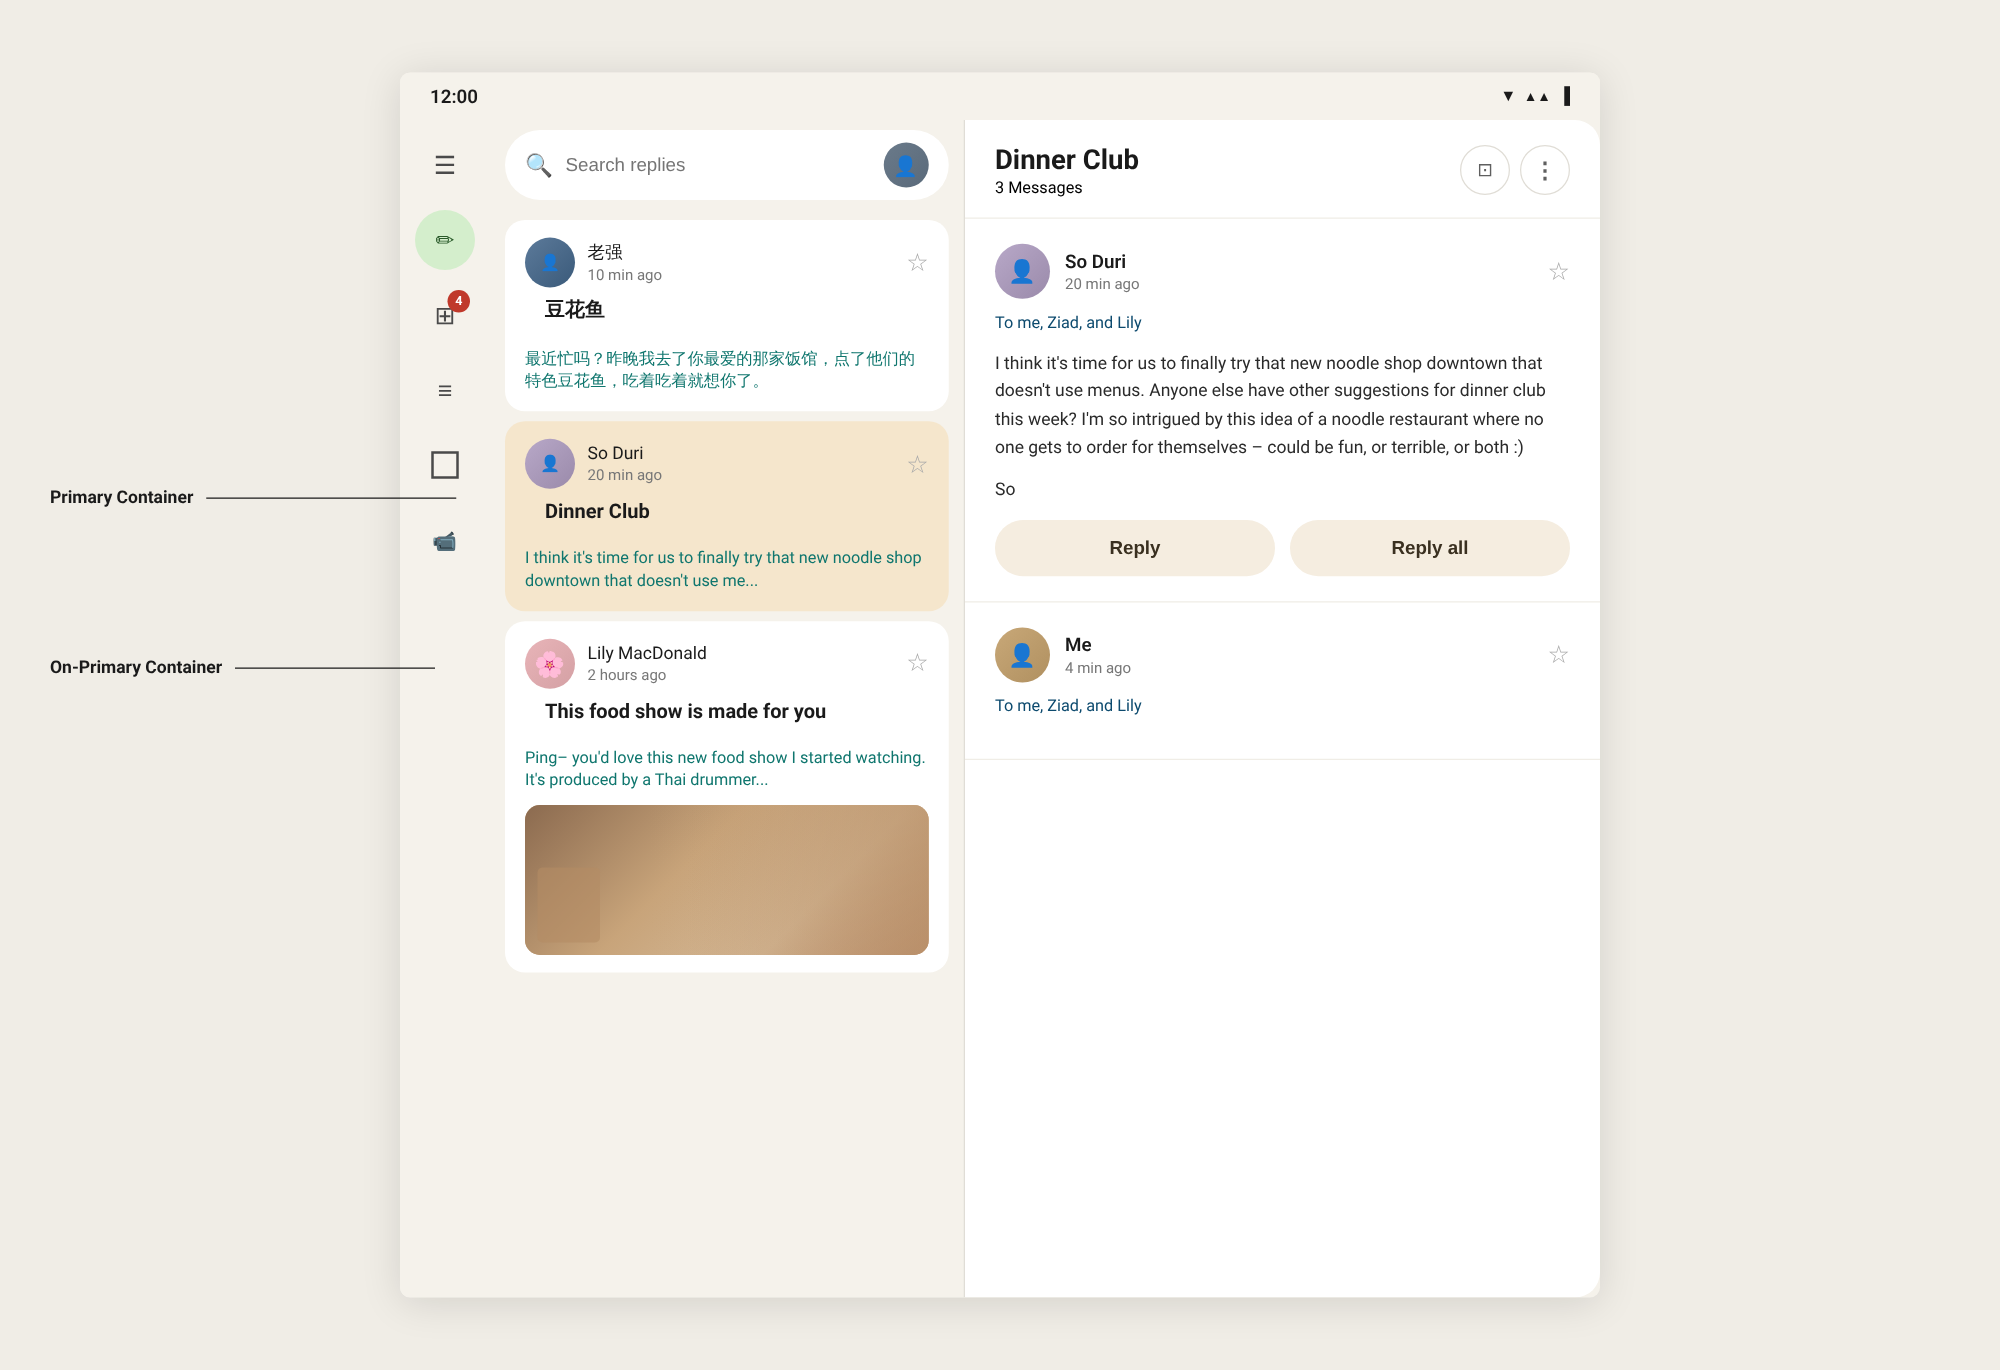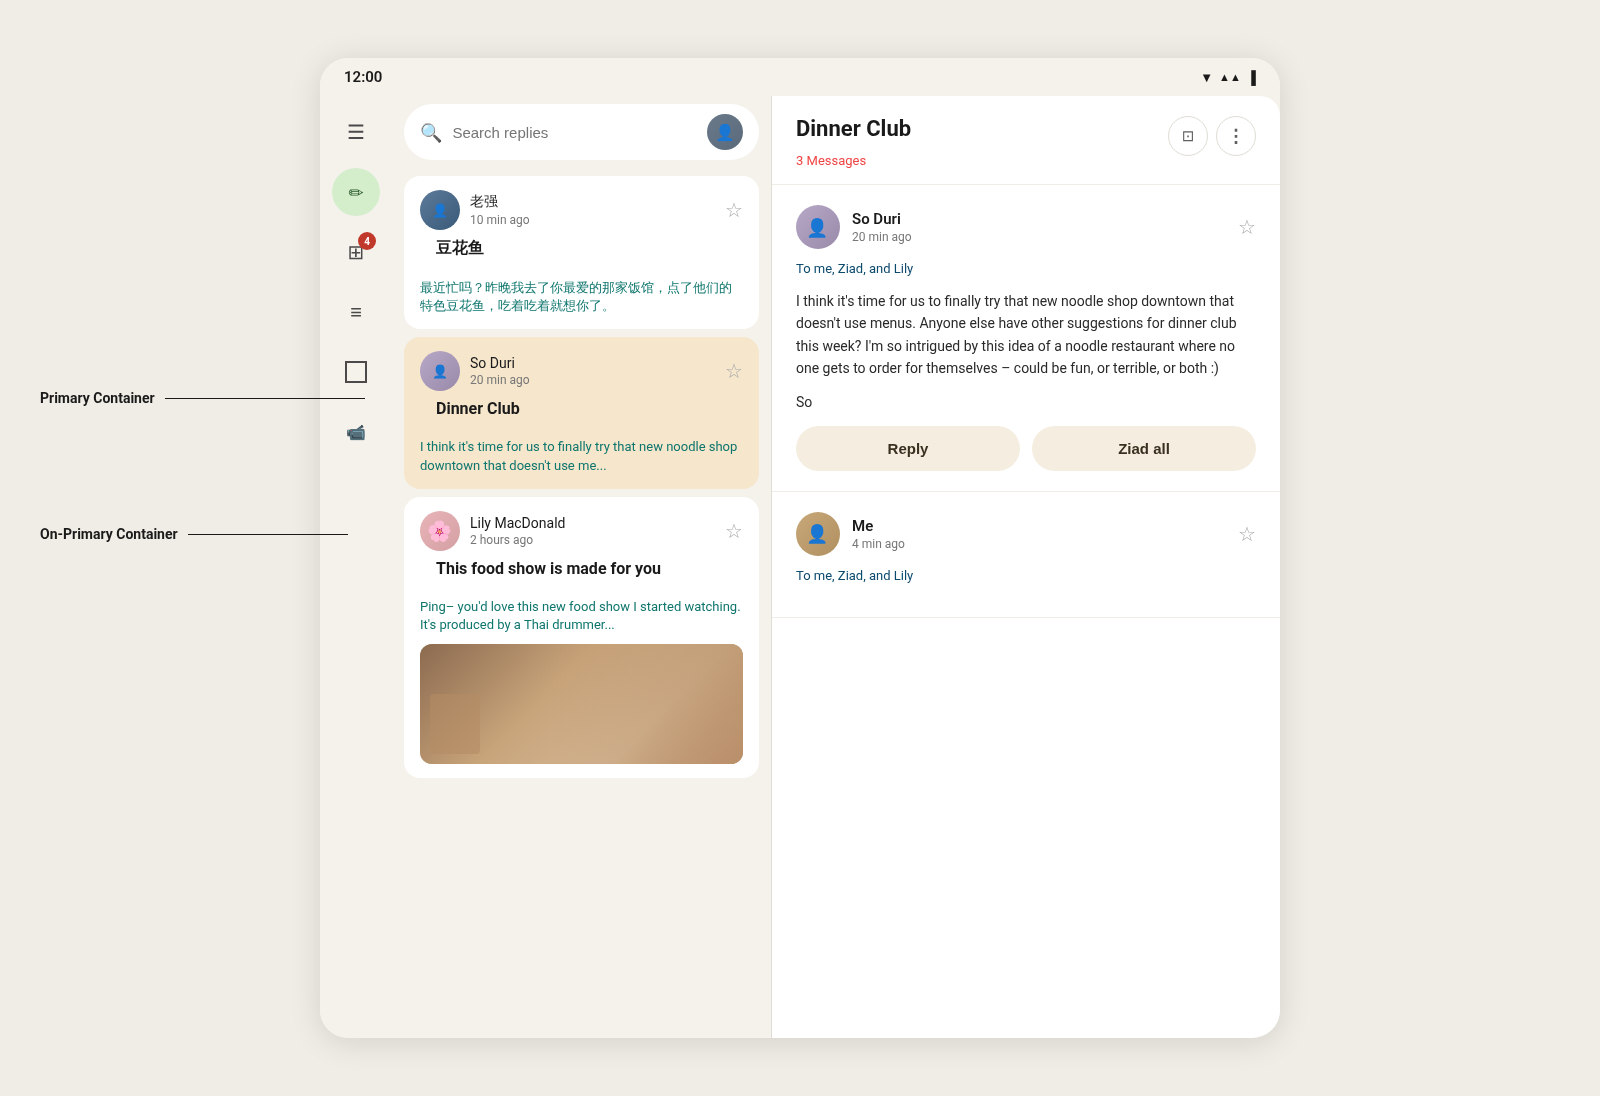--- a/index.html
+++ b/index.html
@@ -22,21 +22,21 @@
       align-items: center;
       justify-content: center;
       background: #f0ede6;
     }
 
     
     .device-frame {
       width: 960px;
       height: 980px;
       background: #f5f2eb;
-      border-radius: 28px;
+      border-radius: 8px;
       overflow: hidden;
       display: flex;
       flex-direction: column;
       box-shadow: 0 4px 32px rgba(0,0,0,0.12);
       position: relative;
     }
 
     
     .status-bar {
       display: flex;
@@ -275,22 +275,22 @@
       align-items: flex-start;
     }
     .detail-title-block {}
     .detail-title {
       font-size: 22px;
       font-weight: 700;
       color: #1a1a1a;
     }
     .detail-count {
       font-size: 13px;
-      color: #ef4444;
-      margin-top: 12px;
+      color: #000000;
+      margin-top: 2px;
     }
     .detail-actions {
       display: flex;
       gap: 8px;
       align-items: center;
     }
     .detail-action-btn {
       width: 40px;
       height: 40px;
       border-radius: 50%;
@@ -561,21 +561,21 @@
                 </div>
               </div>
               <button class="star-btn">☆</button>
             </div>
             <div class="message-recipients">To me, Ziad, and Lily</div>
             <div class="message-body">I think it's time for us to finally try that new noodle shop downtown that doesn't use menus. Anyone else have other suggestions for dinner club this week? I'm so intrigued by this idea of a noodle restaurant where no one gets to order for themselves – could be fun, or terrible, or both :)</div>
             <div class="message-signature">So</div>
 
             <div class="reply-buttons">
               <button class="reply-btn">Reply</button>
-              <button class="reply-btn">Ziad all</button>
+              <button class="reply-btn">Reply all</button>
             </div>
           </div>
 
           <div class="message-card">
             <div class="message-header">
               <div class="message-sender-info">
                 <div class="message-avatar" style="background: linear-gradient(135deg, #c8a878 0%, #b09060 100%);">
                   <span style="color:white; font-size:18px;">👤</span>
                 </div>
                 <div>

